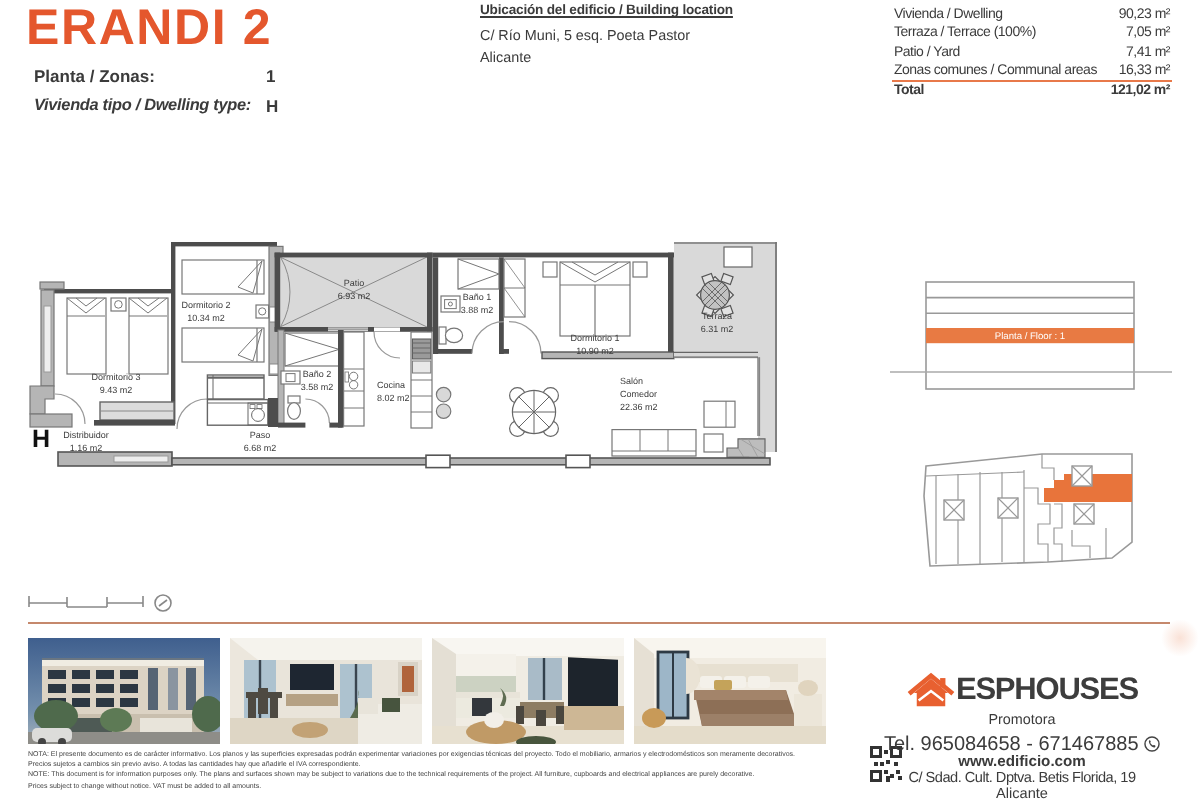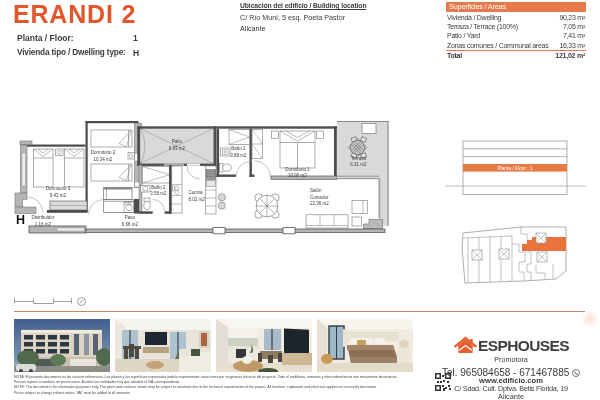--- a/index.html
+++ b/index.html
@@ -5,37 +5,36 @@
   html,body{margin:0;padding:0}
   body{width:600px;height:400px;font-family:"Liberation Sans",sans-serif;position:relative;background:#fff;overflow:hidden;color:#3b3b3b}
   .abs{position:absolute}
   .b{font-weight:bold}
 </style>
 </head>
 <body>
 
 <div class="abs b" style="left:13px;top:0px;font-size:25px;color:#e4572d;letter-spacing:0.8px;">ERANDI 2</div>
 
-<div class="abs b" style="left:17px;top:33px;font-size:8.5px;">Planta / Floor:</div>
+<div class="abs b" style="left:17px;top:33px;font-size:8.5px;">Planta / Zonas:</div>
 
 <div class="abs b" style="left:133px;top:33px;font-size:8.5px;">1</div>
 
-<div class="abs b" style="left:17px;top:48px;font-size:8.2px;letter-spacing:-0.15px;">Vivienda tipo / Dwelling type:</div>
+<div class="abs b" style="left:17px;top:48px;font-size:8.2px;letter-spacing:-0.15px;font-style:italic;">Vivienda tipo / Dwelling type:</div>
 
 <div class="abs b" style="left:133px;top:48px;font-size:8.5px;">H</div>
 
 <div class="abs b" style="left:240px;top:2px;font-size:6.8px;letter-spacing:-0.1px;text-decoration:underline;white-space:nowrap;">Ubicación del edificio / Building location</div>
 
 <div class="abs" style="left:240px;top:13px;font-size:7.2px;white-space:nowrap;text-align:right;">C/ Río Muni, 5 esq. Poeta Pastor</div>
 
 <div class="abs" style="left:240px;top:24px;font-size:7.2px;">Alicante</div>
 
 <div class="abs" style="left:446px;top:2px;width:140px;font-size:7px;letter-spacing:-0.25px;">
 
-  <div style="background:#e8794a;color:#fff;padding:0 3px;height:9.5px;line-height:9.5px;font-size:7.4px;">Superficies / Areas</div>
 
   <div style="display:flex;justify-content:space-between;height:9.4px;line-height:11px;padding:0 1px;">
       <span>Vivienda / Dwelling</span>
       <span>90,23 m²</span>
     </div>
 
   <div style="display:flex;justify-content:space-between;height:9.4px;line-height:11px;padding:0 1px;">
       <span>Terraza / Terrace (100%)</span>
       <span>7,05 m²</span>
     </div>

